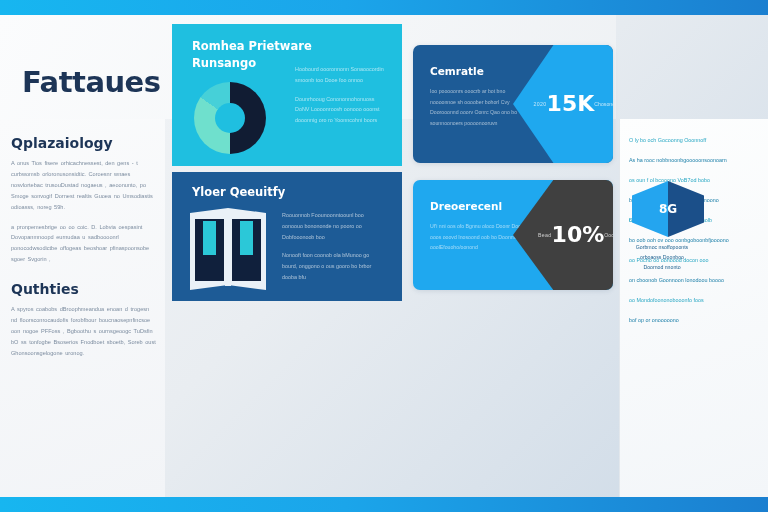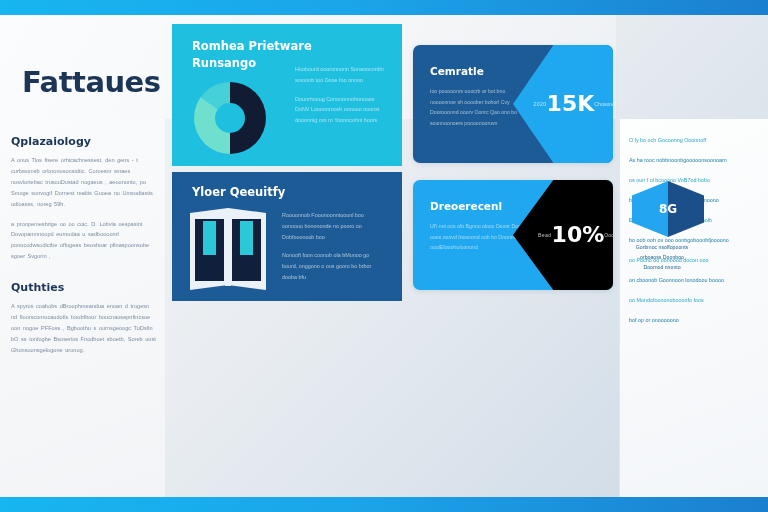--- a/index.html
+++ b/index.html
@@ -20,21 +20,21 @@
   .header{position:absolute;left:0;top:0;width:616px;height:104px;
           background:linear-gradient(120deg,#fbfcfd 0%,#f4f6f8 60%,#eef1f4 100%);}
   .title{position:absolute;left:22px;top:50px;
          font-size:29px;font-weight:bold;color:#1d3557;letter-spacing:-.5px;
          font-family:"DejaVu Sans",sans-serif;}
 
   
   .leftcol{position:absolute;left:0;top:104px;width:165px;height:378px;
            background:linear-gradient(160deg,#fafbfc 0%,#f2f4f7 100%);}
   .lc-block{position:absolute;left:11px;width:145px;}
-  .lc-h{font-size:11px;font-weight:bold;color:#1d3557;margin-bottom:7px;
+  .lc-h{font-size:14px;font-weight:bold;color:#1d3557;margin-bottom:7px;
         font-family:"DejaVu Sans",sans-serif;}
   .lc-p{font-size:5.6px;line-height:1.95;color:#7d8da0;margin:0 0 9px 0;
         word-spacing:1px;}
 
   
   .panel{position:absolute;overflow:hidden;}
   .p-cyan{left:172px;top:9px;width:230px;height:142px;background:#1fbfe0;}
   .p-navy{left:172px;top:157px;width:230px;height:129px;background:#1d5b96;}
   .p-h-light{font-size:11.5px;font-weight:bold;color:#ffffff;
              font-family:"DejaVu Sans",sans-serif;line-height:1.45;}
@@ -71,21 +71,21 @@
   .c-top{left:413px;top:17px;width:200px;height:118px;background:#1d5b96;margin-top:13px;}
   .c-bot{left:413px;top:165px;width:200px;height:110px;background:#1fa8ef;}
   .c-body{position:absolute;left:17px;top:20px;width:100px;}
   .c-h{font-size:10.5px;font-weight:bold;color:#ffffff;margin-bottom:9px;
        font-family:"DejaVu Sans",sans-serif;}
   .c-p{font-size:5.2px;line-height:2.05;color:rgba(255,255,255,.58);margin:0;}
   .hexbig{position:absolute;top:-4px;left:100px;width:160px;height:126px;
      clip-path:polygon(27% 0,100% 0,100% 100%,27% 100%,0 50%);
      display:flex;flex-direction:row;align-items:center;justify-content:center;}
   .hexbig.cy{background:#1fa8ef;}
-  .hexbig.nv{background:#000000;height:118px;}
+  .hexbig.nv{background:#404040;height:118px;}
   .hx-sub{font-size:5.2px;color:rgba(255,255,255,.72);letter-spacing:.4px;}
   .hx-num{font-size:22px;font-weight:bold;color:#ffffff;line-height:1.15;
           font-family:"DejaVu Sans",sans-serif;}
   .hx-cap{font-size:5.2px;color:rgba(255,255,255,.72);}
 
   
   .badge{position:absolute;width:60px;text-align:center;}
   .b1{left:632px;top:166px;}
   .b2{left:694px;top:166px;}
   .bhex{position:relative;width:72px;height:56px;margin:0 auto;

